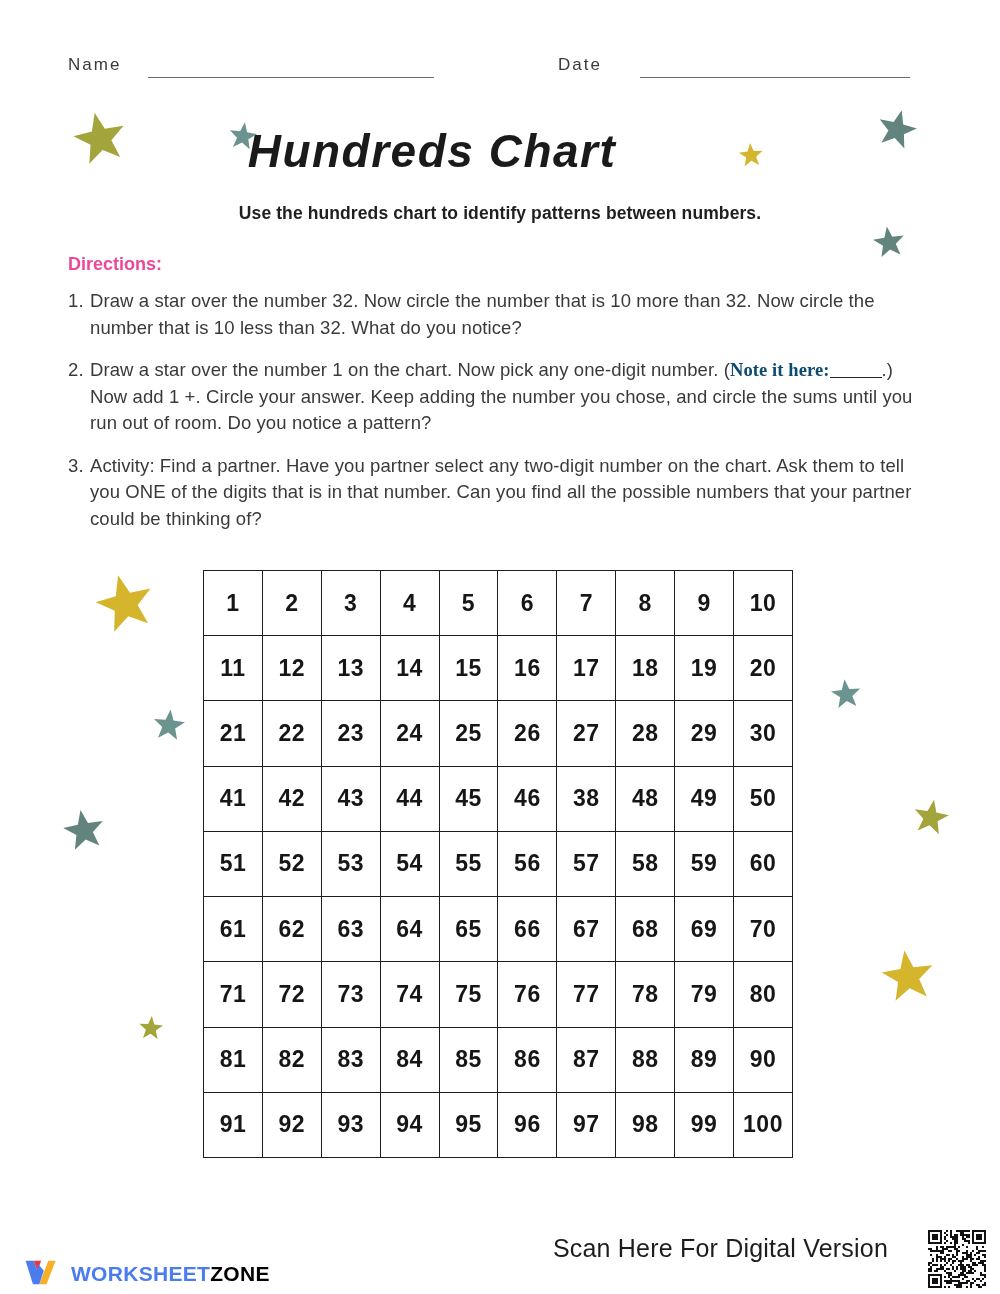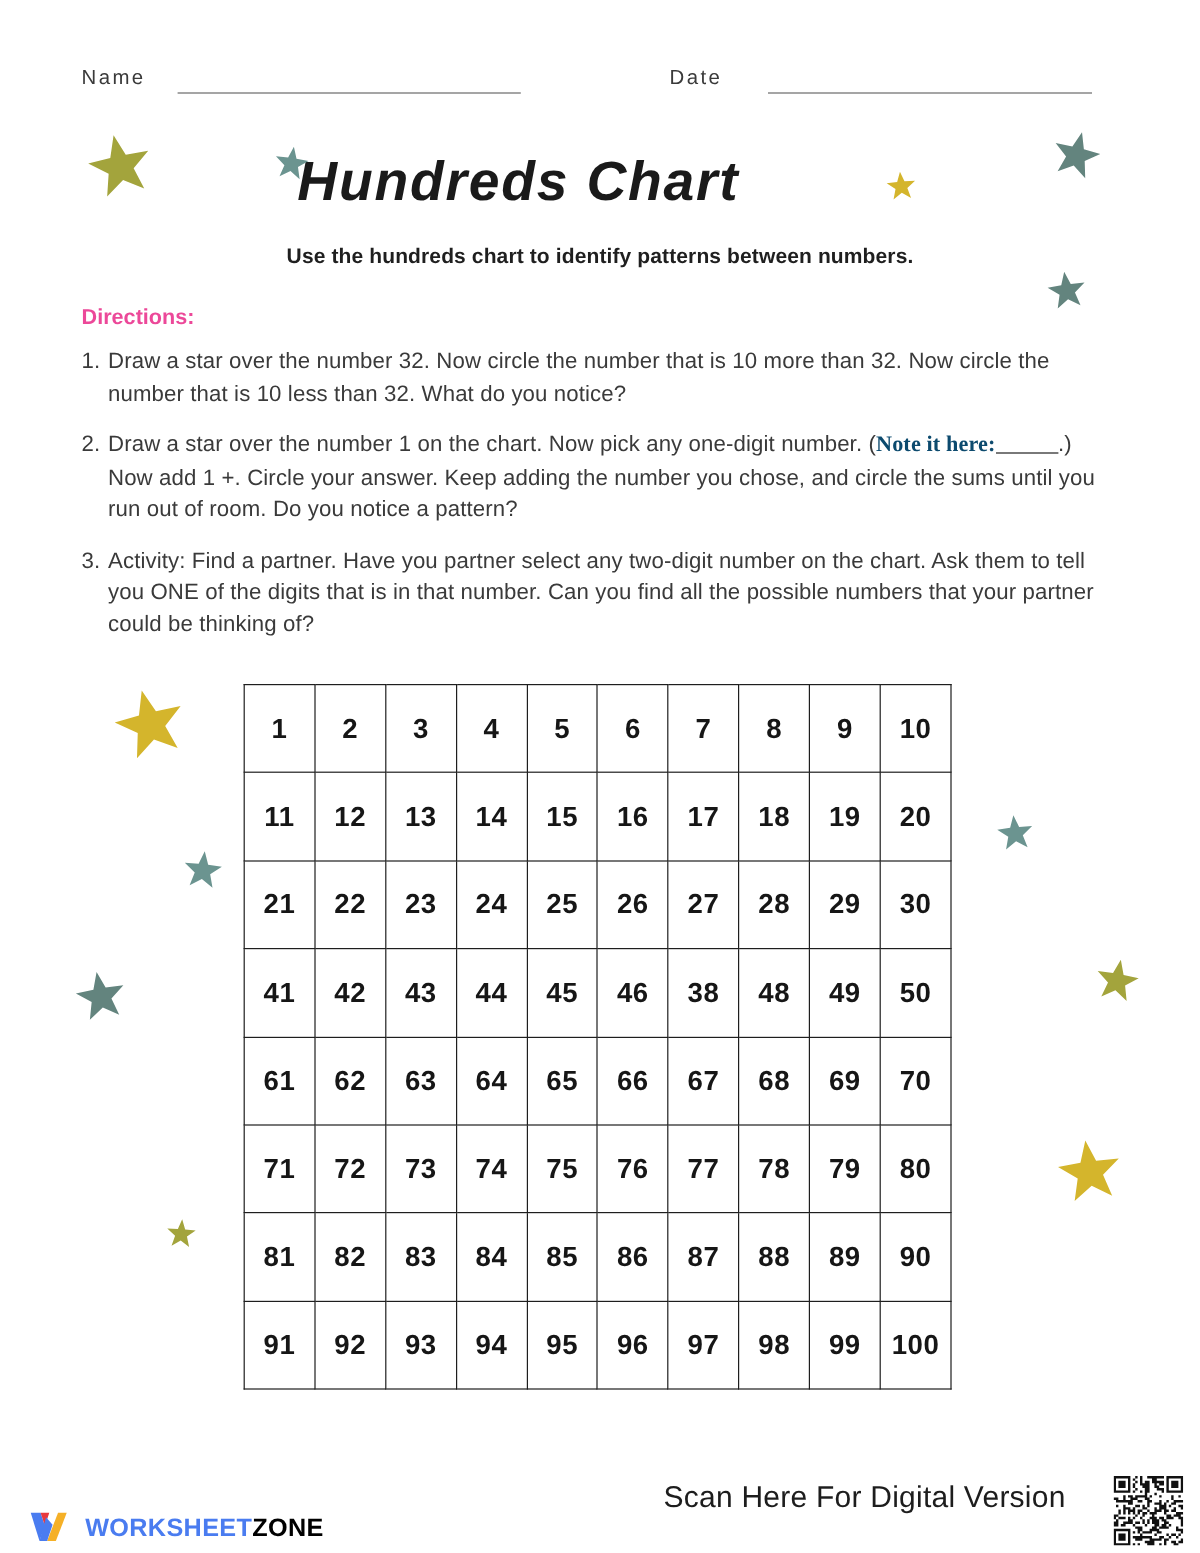--- a/index.html
+++ b/index.html
@@ -251,20 +251,32 @@
           <td>41</td>
           <td>42</td>
           <td>43</td>
           <td>44</td>
           <td>45</td>
           <td>46</td>
           <td>38</td>
           <td>48</td>
           <td>49</td>
           <td>50</td>
+        </tr>
+        <tr>
+          <td>51</td>
+          <td>52</td>
+          <td>53</td>
+          <td>54</td>
+          <td>55</td>
+          <td>56</td>
+          <td>57</td>
+          <td>58</td>
+          <td>59</td>
+          <td>60</td>
         </tr>
         <tr>
           <td>61</td>
           <td>62</td>
           <td>63</td>
           <td>64</td>
           <td>65</td>
           <td>66</td>
           <td>67</td>
           <td>68</td>

